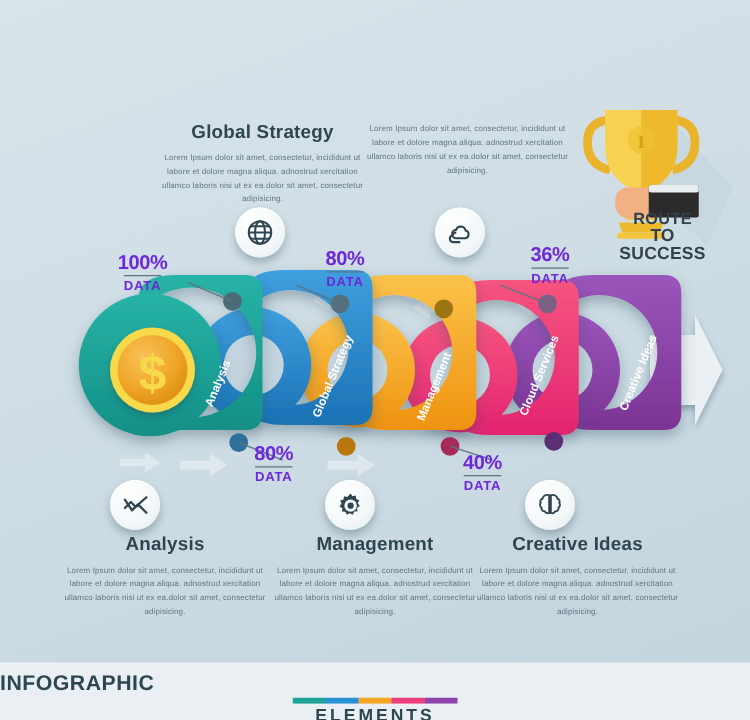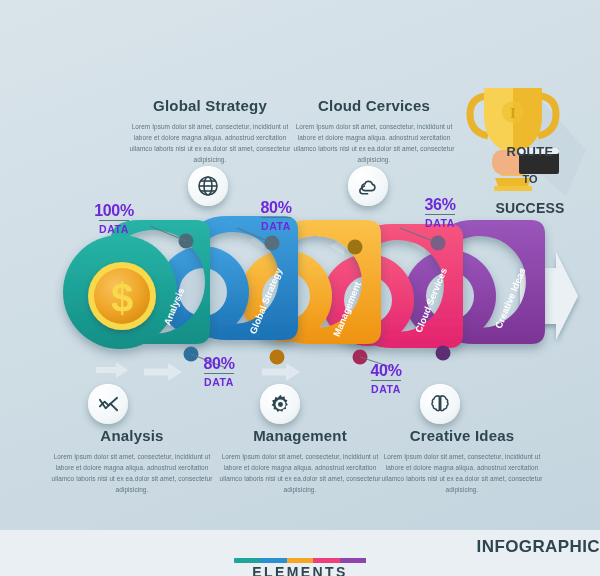--- a/index.html
+++ b/index.html
@@ -50,38 +50,38 @@
   .p100{left:78px; top:203px;}
   .p60 {left:240px;top:200px;}
   .p20 {left:404px;top:197px;}
   .p80 {left:183px;top:356px;}
   .p40 {left:350px;top:363px;}
 
   
   #footer{position:absolute;left:0;right:0;bottom:0;height:46px;
           background:#e9eff2;}
   #footer .fg{
-    text-align:right;font-size:17px;font-weight:bold;color:#2e4650;
-    letter-spacing:.4px;line-height:1;padding-top:8px;margin-left:13px;
+    text-align:left;font-size:17px;font-weight:bold;color:#2e4650;
+    letter-spacing:.4px;line-height:1;padding-top:8px;
   }
   #footer .bar{
     margin:3px auto 2px auto;width:133px;height:5px;display:flex;
     border-radius:1px;overflow:hidden;
   }
   #footer .bar i{flex:1;}
   #footer .fe{
     text-align:center;font-size:14px;font-weight:bold;color:#2e4650;
     letter-spacing:2.4px;line-height:1;
   }
 
   
-  .rts{position:absolute;left:487px;top:145px;width:86px;text-align:center;
+  .rts{position:absolute;left:487px;top:168px;width:86px;text-align:center;
        color:#33414a;font-weight:bold;line-height:1;}
   .rts .r1{font-size:13px;letter-spacing:.3px;}
-  .rts .r2{font-size:11px;margin:16px 0;text-align:center;}
+  .rts .r2{font-size:14px;margin:0 0;text-align:center;}
   .rts .r3{font-size:14px;letter-spacing:.2px;}
 </style>
 </head>
 <body style="background: linear-gradient(160deg, rgb(217, 228, 234) 0%, rgb(195, 212, 222) 100%);">
 
 <div id="stage">
 
   <svg id="chain" width="600" height="576" viewBox="0 0 600 576" style="position:absolute;left:0;top:0;">
     <defs>
       <filter id="sh" x="-30%" y="-30%" width="170%" height="180%">
@@ -231,21 +231,20 @@
     <div class="r1">ROUTE</div>
     <div class="r2">TO</div>
     <div class="r3">SUCCESS</div>
   </div>
 
   <div class="block blk-global">
     <div class="ttl">Global Strategy</div>
     <div class="body">Lorem Ipsum dolor sit amet, consectetur, incididunt ut labore et dolore magna aliqua. adnostrud xercitation ullamco laboris nisi ut ex ea.dolor sit amet, consectetur adipisicing.</div>
   </div>
   <div class="block blk-cloud">
-    <div class="ttl">Cloud Cervices</div>
     <div class="body">Lorem Ipsum dolor sit amet, consectetur, incididunt ut labore et dolore magna aliqua. adnostrud xercitation ullamco laboris nisi ut ex ea.dolor sit amet, consectetur adipisicing.</div>
   </div>
 
   <div class="block blk-analysis">
     <div class="ttl">Analysis</div>
     <div class="body">Lorem Ipsum dolor sit amet, consectetur, incididunt ut labore et dolore magna aliqua. adnostrud xercitation ullamco laboris nisi ut ex ea.dolor sit amet, consectetur adipisicing.</div>
   </div>
   <div class="block blk-management">
     <div class="ttl">Management</div>
     <div class="body">Lorem Ipsum dolor sit amet, consectetur, incididunt ut labore et dolore magna aliqua. adnostrud xercitation ullamco laboris nisi ut ex ea.dolor sit amet, consectetur adipisicing.</div>

